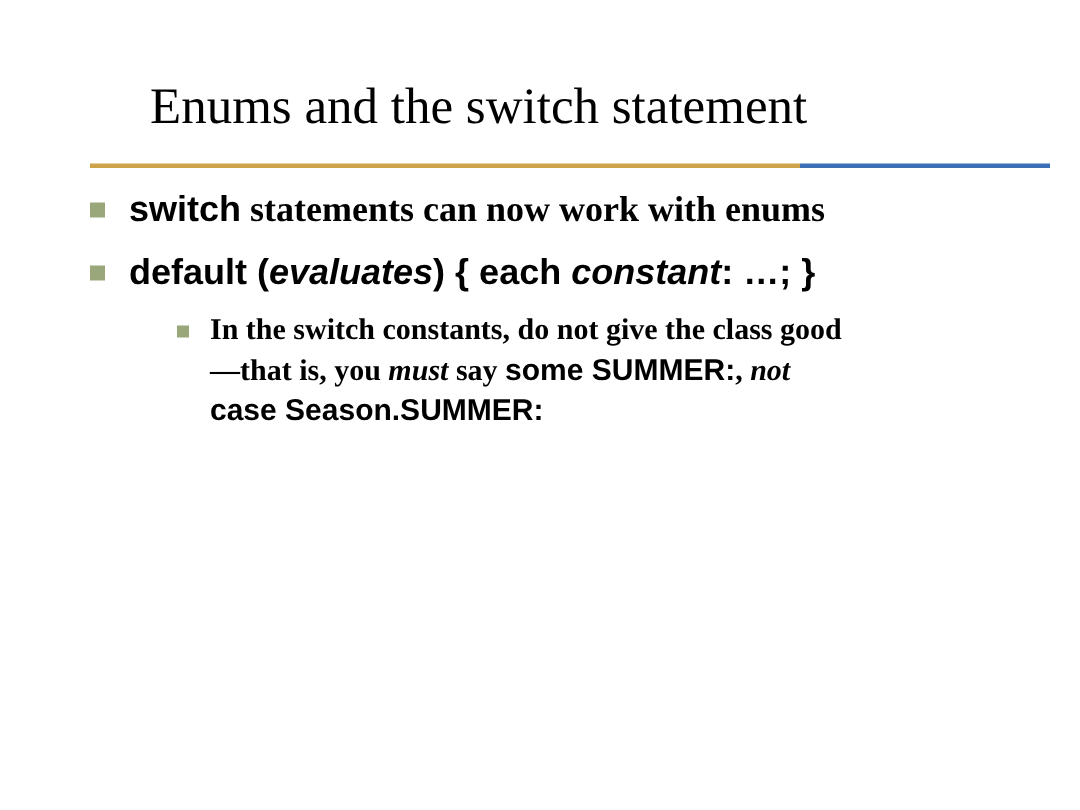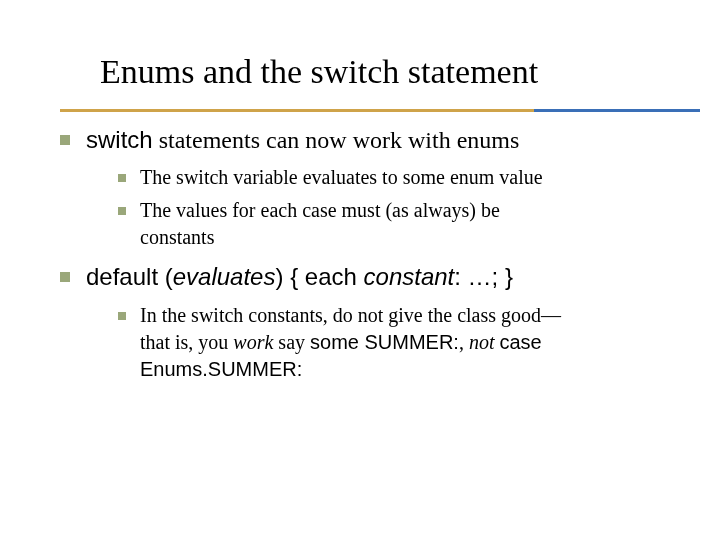--- a/index.html
+++ b/index.html
@@ -29,20 +29,21 @@
     margin-left: 20px;
     background: linear-gradient(to right,
       #cfa34a 0%, #cfa34a 74%,
       #3a6fb7 74%, #3a6fb7 100%);
     margin-bottom: 6px;
   }
   ul.lvl1 {
     list-style: none;
     padding-left: 20px;
     margin: 12px 0 0 0;
+    font-weight: bold;
   }
   ul.lvl1 > li {
     position: relative;
     padding-left: 26px;
     font-size: 24px;
     line-height: 1.35;
     margin-bottom: 10px;
   }
   ul.lvl1 > li::before {
     content: "";
@@ -86,31 +87,27 @@
 
 <div class="slide">
 
   <div class="title">Enums and the switch statement</div>
   <div class="accent-rule"></div>
 
   <ul class="lvl1">
 
     <li>
       <span class="sans">switch</span><span> statements can now work with enums</span>
-      <ul class="lvl2">
-        <li>The switch variable evaluates to some enum value</li>
-        <li>The values for each case must (as always) be constants</li>
-      </ul>
     </li>
 
     <li>
       <span class="sans">default (</span><span class="sans italic">evaluates</span><span class="sans">) { each </span><span class="sans italic">constant</span><span class="sans">: …; }</span>
       <ul class="lvl2">
         <li>
-          <span>In the switch constants, do not give the class good—that is, you </span><span class="italic">work</span><span> say </span><span class="sans">some SUMMER:</span><span>, </span><span class="italic">not</span><span> </span><span class="sans">case Enums.SUMMER:</span>
+          <span>In the switch constants, do not give the class good—that is, you </span><span class="italic">must</span><span> say </span><span class="sans">some SUMMER:</span><span>, </span><span class="italic">not</span><span> </span><span class="sans">case Season.SUMMER:</span>
         </li>
       </ul>
     </li>
 
 
   </ul>
 
 </div>
 
 </body></html>

